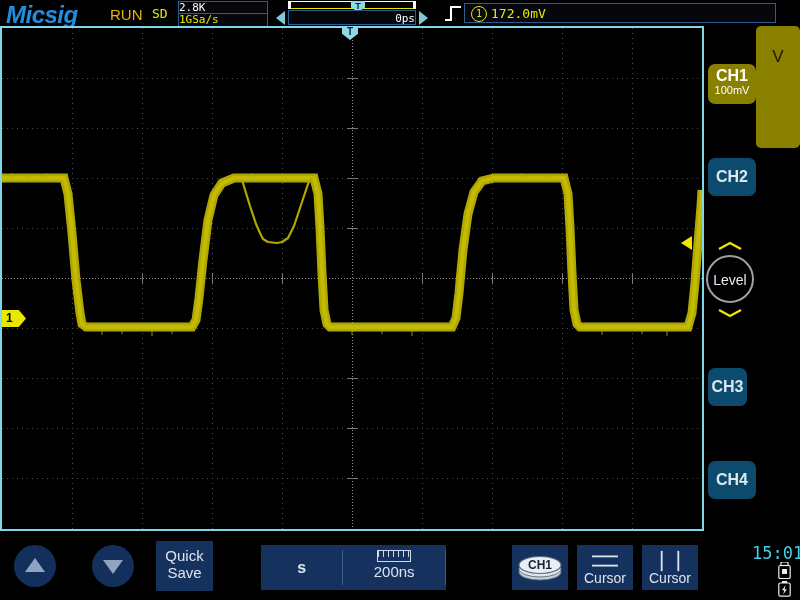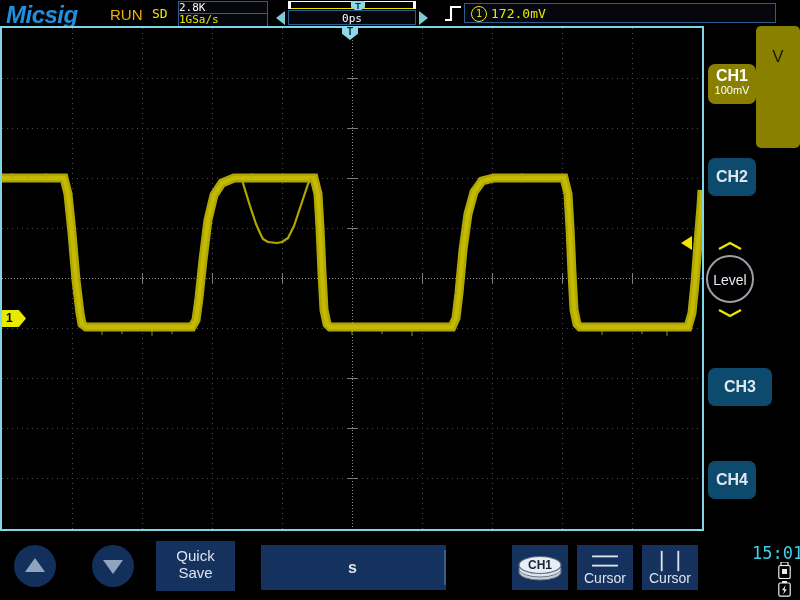--- a/index.html
+++ b/index.html
@@ -19,21 +19,21 @@
 
   .trigpos{position:absolute;left:276px;top:1px;width:152px;height:24px;}
   .tpbar{position:absolute;left:12px;top:0px;width:128px;height:8px;border:1px solid #e8e800;
          border-top:1px solid #ffffff;box-sizing:border-box;}
   .tpbar:before{content:"";position:absolute;left:-1px;top:-1px;width:3px;height:8px;background:#ffffff;}
   .tpbar:after{content:"";position:absolute;right:-1px;top:-1px;width:3px;height:8px;background:#ffffff;}
   .tpT{position:absolute;left:62px;top:-1px;width:14px;height:11px;background:#8fd8e8;color:#07252e;
        font-size:9px;font-weight:bold;text-align:center;line-height:10px;
        clip-path:polygon(0 0,100% 0,100% 60%,50% 100%,0 60%);font-family:"Liberation Sans",sans-serif;}
   .tpbox{position:absolute;left:12px;top:9px;width:128px;height:15px;border:1px solid #2d5d8e;background:#05070d;
-         color:#ffffff;font-size:11px;font-family:"DejaVu Sans Mono",monospace;text-align:center;line-height:15px;box-sizing:border-box;}
+         color:#ffffff;font-size:11px;font-family:"DejaVu Sans Mono",monospace;text-align:right;line-height:15px;box-sizing:border-box;}
   .tparrowL{position:absolute;left:0px;top:10px;width:0;height:0;border-top:7px solid transparent;
             border-bottom:7px solid transparent;border-right:9px solid #7fc8d8;}
   .tparrowR{position:absolute;right:0px;top:10px;width:0;height:0;border-top:7px solid transparent;
             border-bottom:7px solid transparent;border-left:9px solid #7fc8d8;}
 
   .trigedge{position:absolute;left:444px;top:4px;width:18px;height:18px;}
   .trigbox{position:absolute;left:464px;top:3px;width:312px;height:20px;border:1px solid #2d5d8e;background:#05070d;
            color:#e8e800;font-size:13px;font-family:"DejaVu Sans Mono",monospace;line-height:20px;padding-left:6px;box-sizing:border-box;}
   .trignum{display:inline-block;width:14px;height:14px;border:1px solid #e8e800;border-radius:50%;
            font-size:10px;line-height:13px;text-align:center;vertical-align:1px;margin-right:4px;}
@@ -251,21 +251,21 @@
 
   <div class="chbtn active" style="left:708px;top:64px;width:48px;height:40px;padding-top:3px;">
     <div class="nm">CH1</div>
     <div class="sub">100mV</div>
   </div>
 
   <div class="chbtn nav" style="left:708px;top:158px;width:48px;height:38px;line-height:38px;">
     <span class="nm">CH2</span>
   </div>
 
-  <div class="chbtn nav" style="left:708px;top:368px;width:64px;height:38px;line-height:38px;">
+  <div class="chbtn nav" style="left:708px;top:368px;width:39px;height:38px;line-height:38px;">
     <span class="nm">CH3</span>
   </div>
 
   <div class="chbtn nav" style="left:708px;top:461px;width:48px;height:38px;line-height:38px;">
     <span class="nm">CH4</span>
   </div>
 
   <svg class="lvchev" style="top:241px;" viewBox="0 0 32 10">
     <path d="M5 8 L16 2 L27 8" stroke="#e8e800" stroke-width="2.4" fill="none"></path>
   </svg>
@@ -277,28 +277,32 @@
   <div class="bottom">
 
     <div class="circbtn" style="left:14px;top:14px;">
       <div class="tri" style="border-bottom:14px solid #8fa4bf;"></div>
     </div>
 
     <div class="circbtn" style="left:92px;top:14px;">
       <div class="tri" style="top:15px;border-top:14px solid #8fa4bf;"></div>
     </div>
 
-    <div class="rectbtn" style="left:156px;top:10px;width:79px;height:50px;padding-top:6px;">
+    <div class="rectbtn" style="left:156px;top:10px;width:57px;height:50px;padding-top:6px;">
       <div>Quick</div>
       <div>Save</div>
     </div>
 
     <div class="seg" style="top:14px;">
       <div class="segcell">s</div>
       <div class="segdiv"></div>
+      <div class="segcell mid">
+        <div class="ruler"></div>
+        <span>200ns</span>
+      </div>
       <div class="segdiv"></div>
     </div>
 
     <div class="rectbtn" style="left:512px;top:14px;width:56px;height:45px;">
       <svg viewBox="0 0 56 45" width="56" height="45">
         <ellipse cx="28" cy="27" rx="21" ry="8" fill="#c9d2dc" stroke="#6d7a88" stroke-width="1"></ellipse>
         <ellipse cx="28" cy="24" rx="21" ry="8" fill="#dde4ec" stroke="#6d7a88" stroke-width="1"></ellipse>
         <ellipse cx="28" cy="20" rx="21" ry="8.5" fill="#e8eef5" stroke="#5c6874" stroke-width="1.2"></ellipse>
         <text x="28" y="24" font-size="12" font-weight="bold" text-anchor="middle" fill="#1b2431" font-family="Liberation Sans, sans-serif">CH1</text>
       </svg>

